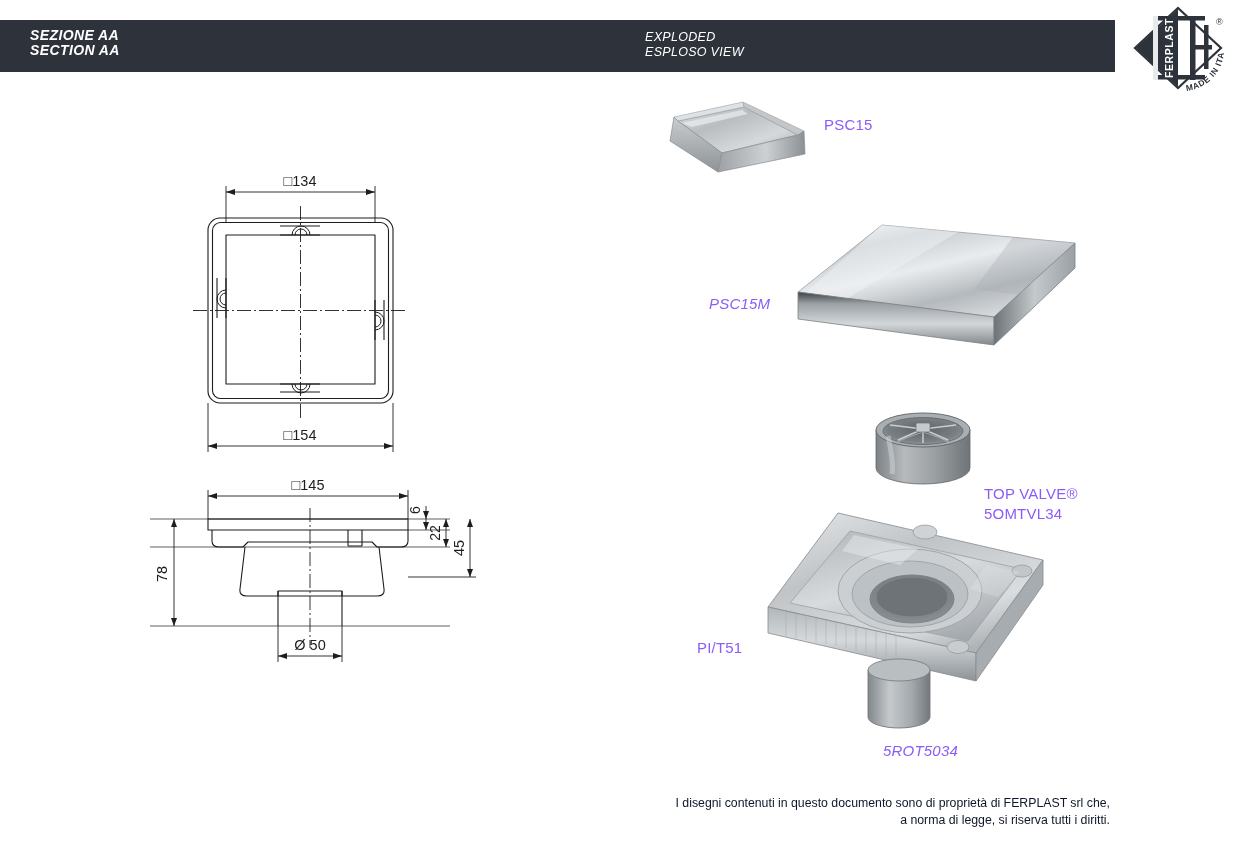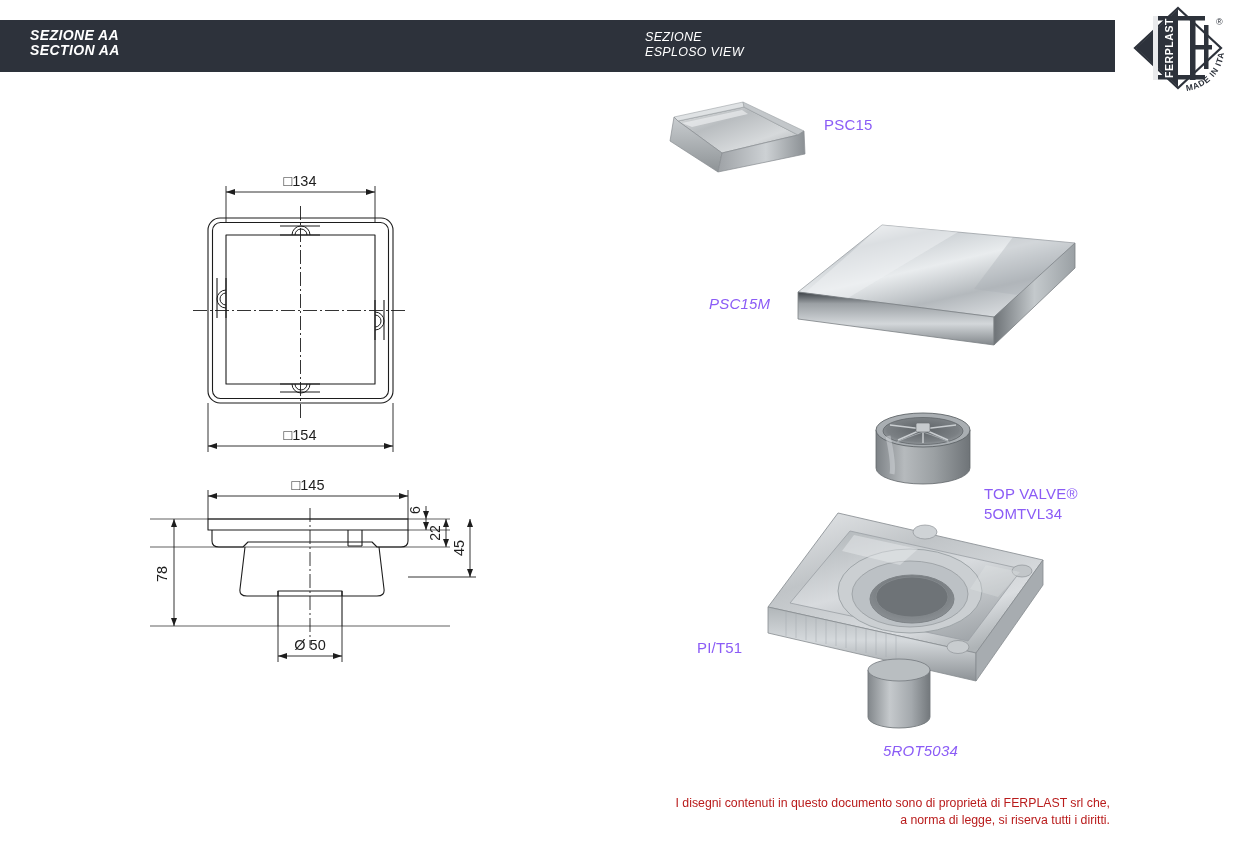--- a/index.html
+++ b/index.html
@@ -94,37 +94,37 @@
 
   
   .footer {
     position: absolute;
     left: 598px;
     top: 795px;
     width: 512px;
     text-align: right;
     font-size: 12.3px;
     line-height: 17px;
-    color: #b91c1c;
+    color: #0f172a;
     white-space: pre-line;
   }
 
   
   .render { position: absolute; }
 </style>
 </head>
 <body>
 
 <div id="page">
 
   <div class="hdr-bar"></div>
 
   <div class="hdr-left"><span>SEZIONE AA</span><br><span>SECTION AA</span></div>
 
-  <div class="hdr-mid"><span>SEZIONE</span><br><span>ESPLOSO VIEW</span></div>
+  <div class="hdr-mid"><span>EXPLODED</span><br><span>ESPLOSO VIEW</span></div>
 
 
   <div class="logo">
     <svg width="104" height="90" viewBox="0 0 104 90">
 
       <path d="M52 5 L95 45 L52 85 L9 45 Z" fill="none" stroke="#2d323b" stroke-width="2.2"></path>
 
       <path d="M52 6 L52 84 L10 45 Z" fill="#2d323b"></path>
 
       <rect x="27" y="13" width="52" height="4.5" fill="#2d323b"></rect>

